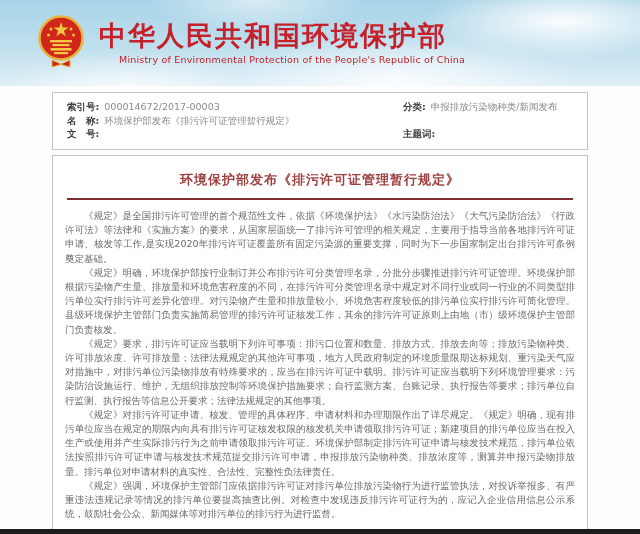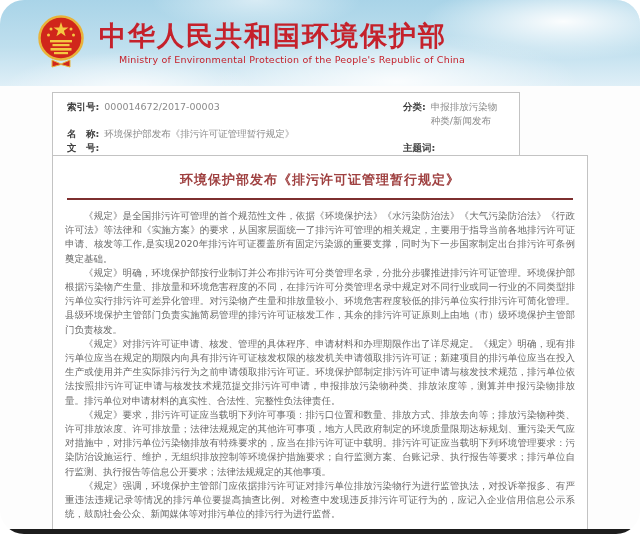--- a/index.html
+++ b/index.html
@@ -1,41 +1,40 @@
 <!DOCTYPE html>
 <html><head>
 <meta charset="utf-8">
 <style>
   html,body { margin:0; padding:0; }
   .page {
     position:relative; width:640px; height:534px; overflow:hidden;
     background:#fdfdfd;
     font-family:"DejaVu Sans","Liberation Sans",sans-serif;
-    border-radius:24px;
   }
 
   
   .masthead {
     position:absolute; top:0; left:0; width:640px; height:86px;
     display:flex; align-items:center; gap:15px; padding-left:38px; box-sizing:border-box;
     background:
       radial-gradient(ellipse 200px 55px at 88% 25%, rgba(255,255,255,.95), rgba(255,255,255,0) 70%),
       radial-gradient(ellipse 260px 70px at 62% 95%, rgba(255,255,255,.85), rgba(255,255,255,0) 70%),
       radial-gradient(ellipse 180px 55px at 20% 105%, rgba(255,255,255,.75), rgba(255,255,255,0) 70%),
       radial-gradient(ellipse 150px 45px at 40% 0%, rgba(255,255,255,.55), rgba(255,255,255,0) 70%),
       linear-gradient(180deg,#a9d4e8 0%,#bfdfee 55%,#dfeff7 100%);
   }
   .emblem { width:46px; height:56px; flex:0 0 auto; }
   .mast-titles { display:flex; flex-direction:column; }
   .mast-zh { font-size:27px; font-weight:bold; color:#c5212b; letter-spacing:2px; line-height:30px; }
   .mast-en { font-size:9.5px; color:#c5212b; margin-top:3px; letter-spacing:.2px;padding-left:20px; }
 
   
   .meta-box {
-    position:absolute; left:52px; top:92px; width:468px; box-sizing:border-box;
+    position:absolute; left:52px; top:92px; width:536px; box-sizing:border-box;
     border:1px solid #c3c3c3; background:#fff; padding:7px 14px 8px;
     font-size:9.5px;
   }
   .meta-row { display:flex; line-height:13.5px; }
   .meta-cell { display:flex; }
   .meta-cell.left { width:336px; flex:0 0 auto; }
   .meta-label { font-weight:bold; color:#3e3e3e; margin-right:5px; white-space:pre; }
   .meta-value { color:#8b8b8b; }
 
   
@@ -113,22 +112,22 @@
       </div>
     </div>
   </section>
 
   <section class="content-box">
     <h1 class="article-title">环境保护部发布《排污许可证管理暂行规定》</h1>
     <div class="title-divider"></div>
     <div class="article">
       <p>《规定》是全国排污许可管理的首个规范性文件，依据《环境保护法》《水污染防治法》《大气污染防治法》《行政许可法》等法律和《实施方案》的要求，从国家层面统一了排污许可管理的相关规定，主要用于指导当前各地排污许可证申请、核发等工作,是实现2020年排污许可证覆盖所有固定污染源的重要支撑，同时为下一步国家制定出台排污许可条例奠定基础。</p>
       <p>《规定》明确，环境保护部按行业制订并公布排污许可分类管理名录，分批分步骤推进排污许可证管理。环境保护部根据污染物产生量、排放量和环境危害程度的不同，在排污许可分类管理名录中规定对不同行业或同一行业的不同类型排污单位实行排污许可差异化管理。对污染物产生量和排放量较小、环境危害程度较低的排污单位实行排污许可简化管理。县级环境保护主管部门负责实施简易管理的排污许可证核发工作，其余的排污许可证原则上由地（市）级环境保护主管部门负责核发。</p>
+      <p>《规定》要求，排污许可证应当载明下列许可事项：排污口位置和数量、排放方式、排放去向等；排放污染物种类、许可排放浓度、许可排放量；法律法规规定的其他许可事项，地方人民政府制定的环境质量限期达标规划、重污染天气应对措施中，对排污单位污染物排放有特殊要求的，应当在排污许可证中载明。排污许可证应当载明下列环境管理要求：污染防治设施运行、维护，无组织排放控制等环境保护措施要求；自行监测方案、台账记录、执行报告等要求；排污单位自行监测、执行报告等信息公开要求；法律法规规定的其他事项。</p>
       <p>《规定》对排污许可证申请、核发、管理的具体程序、申请材料和办理期限作出了详尽规定。《规定》明确，现有排污单位应当在规定的期限内向具有排污许可证核发权限的核发机关申请领取排污许可证；新建项目的排污单位应当在投入生产或使用并产生实际排污行为之前申请领取排污许可证。环境保护部制定排污许可证申请与核发技术规范，排污单位依法按照排污许可证申请与核发技术规范提交排污许可申请，申报排放污染物种类、排放浓度等，测算并申报污染物排放量。排污单位对申请材料的真实性、合法性、完整性负法律责任。</p>
-      <p>《规定》要求，排污许可证应当载明下列许可事项：排污口位置和数量、排放方式、排放去向等；排放污染物种类、许可排放浓度、许可排放量；法律法规规定的其他许可事项，地方人民政府制定的环境质量限期达标规划、重污染天气应对措施中，对排污单位污染物排放有特殊要求的，应当在排污许可证中载明。排污许可证应当载明下列环境管理要求：污染防治设施运行、维护，无组织排放控制等环境保护措施要求；自行监测方案、台账记录、执行报告等要求；排污单位自行监测、执行报告等信息公开要求；法律法规规定的其他事项。</p>
       <p>《规定》强调，环境保护主管部门应依据排污许可证对排污单位排放污染物行为进行监管执法，对投诉举报多、有严重违法违规记录等情况的排污单位要提高抽查比例。对检查中发现违反排污许可证行为的，应记入企业信用信息公示系统，鼓励社会公众、新闻媒体等对排污单位的排污行为进行监督。</p>
 
     </div>
   </section>
 
   <div class="bottom-bar"></div>
 
 </div>
 
 </body></html>

